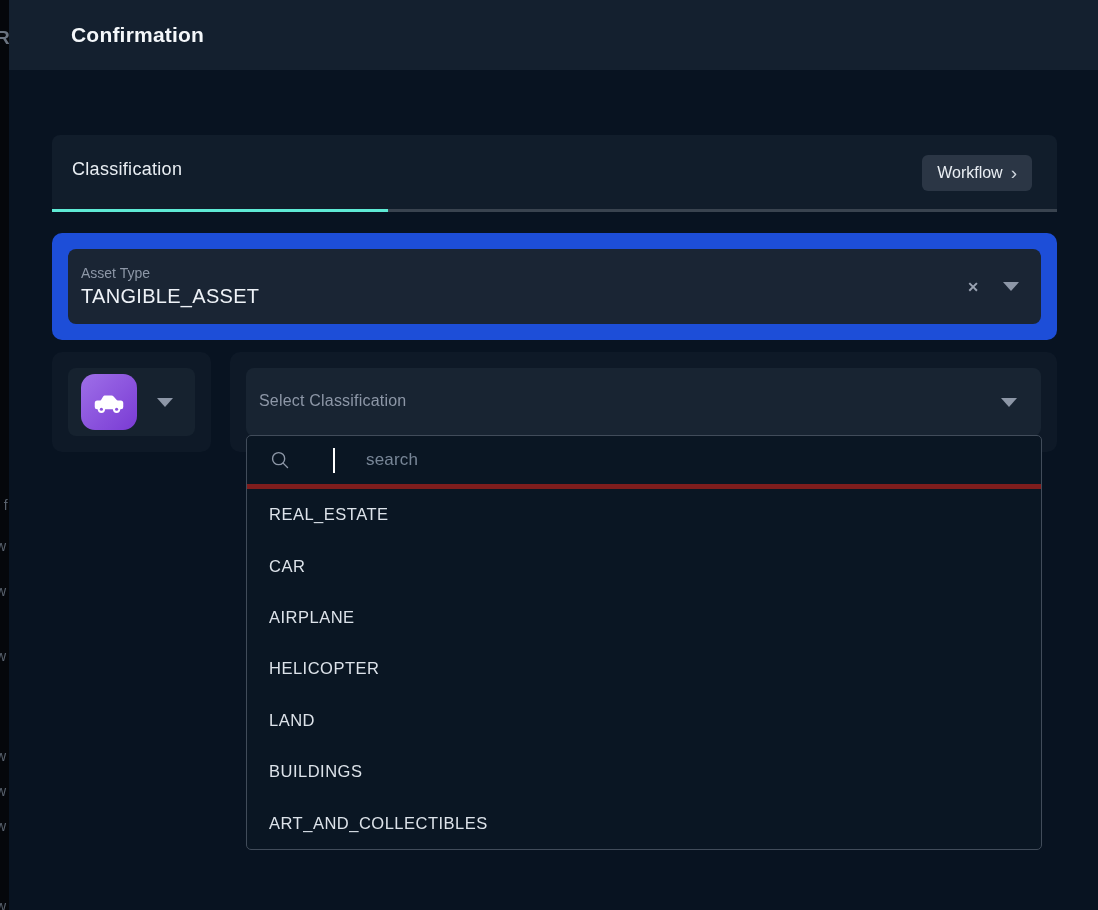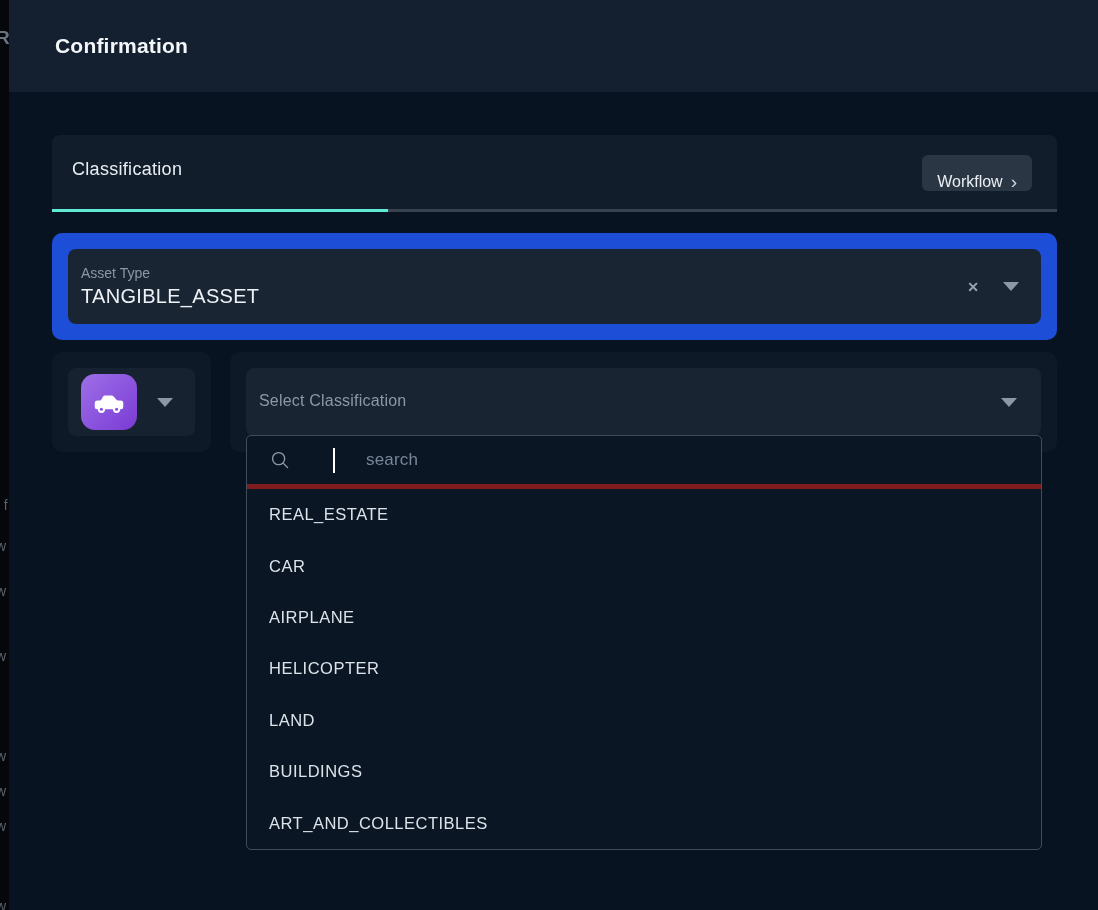--- a/index.html
+++ b/index.html
@@ -15,37 +15,37 @@
     background:#05070b; overflow:hidden; z-index:5;
   }
   .bg-frag {
     position:absolute; left:-4px; color:#59626e; font-size:14px; white-space:nowrap;
   }
   .bg-frag.big { font-size:19px; color:#6a7380; font-weight:600; }
 
   
   .modal { position:absolute; left:9px; top:0; right:0; bottom:0; background:#081321; }
   .modal-header {
-    position:absolute; left:0; top:0; right:0; height:92px;
-    background:#14202f; display:flex; align-items:center; padding-left:46px;
+    position:absolute; left:0; top:0; right:0; height:70px;
+    background:#14202f; display:flex; align-items:center; padding-left:62px;
   }
   .modal-title { color:#f4f7fa; font-size:21px; font-weight:700; letter-spacing:.2px; }
 
   
   .tab-card {
     position:absolute; left:43px; top:135px; right:41px; height:77px;
     background:#111d2b; border-radius:8px 8px 0 0;
   }
   .tab-label {
     position:absolute; left:20px; top:24px; color:#e9eef3; font-size:18px; letter-spacing:.3px;
   }
   .workflow-btn {
     position:absolute; right:25px; top:20px; height:36px;
     background:#2b3645; border:none; border-radius:6px;
-    display:flex; align-items:flex-end; gap:8px; padding:0 15px;
+    display:flex; align-items:center; gap:8px; padding:0 15px;
     color:#e9eef3; font-size:16px; cursor:pointer;
     font-family:"Liberation Sans", sans-serif;
   }
   .workflow-chevron { font-size:19px; line-height:1; color:#cfd6de; margin-top:-2px; }
   .tab-track {
     position:absolute; left:0; right:0; bottom:0; height:3px; background:#39434f;
   }
   .tab-track-active { position:absolute; left:0; top:0; height:3px; width:336px; background:#5eead4; }
 
   

